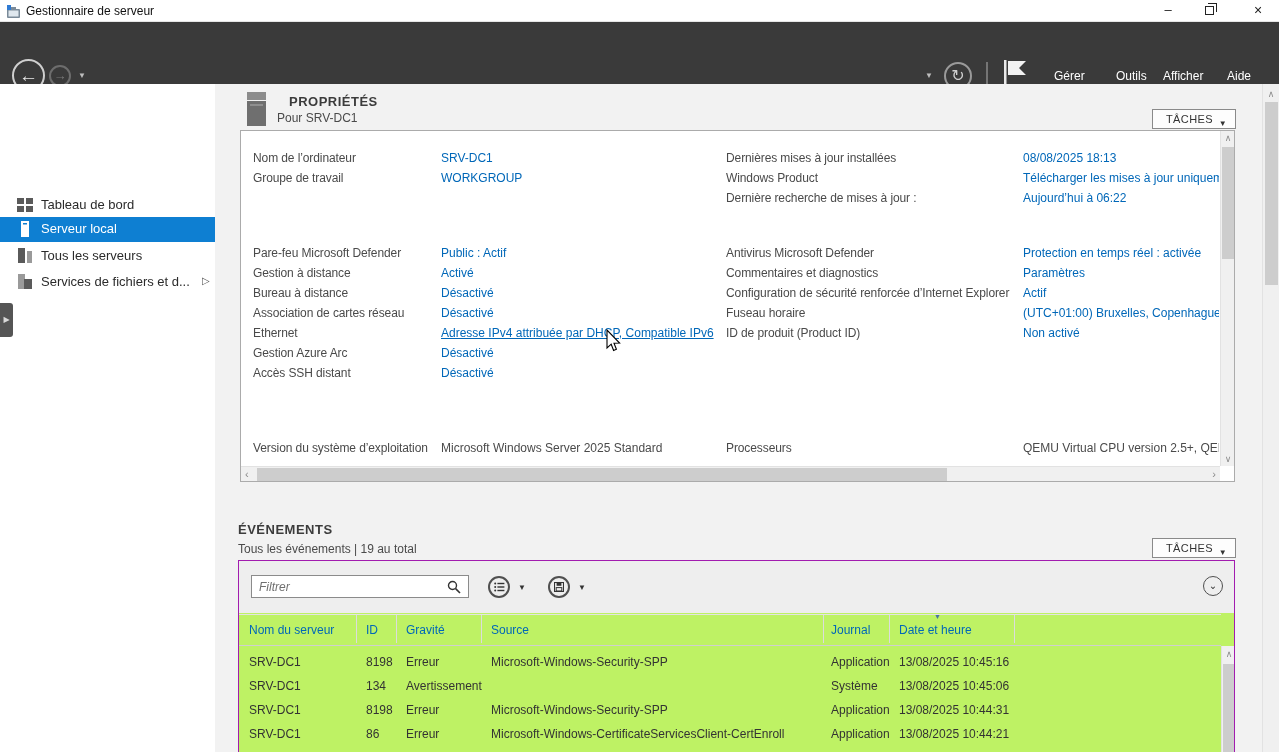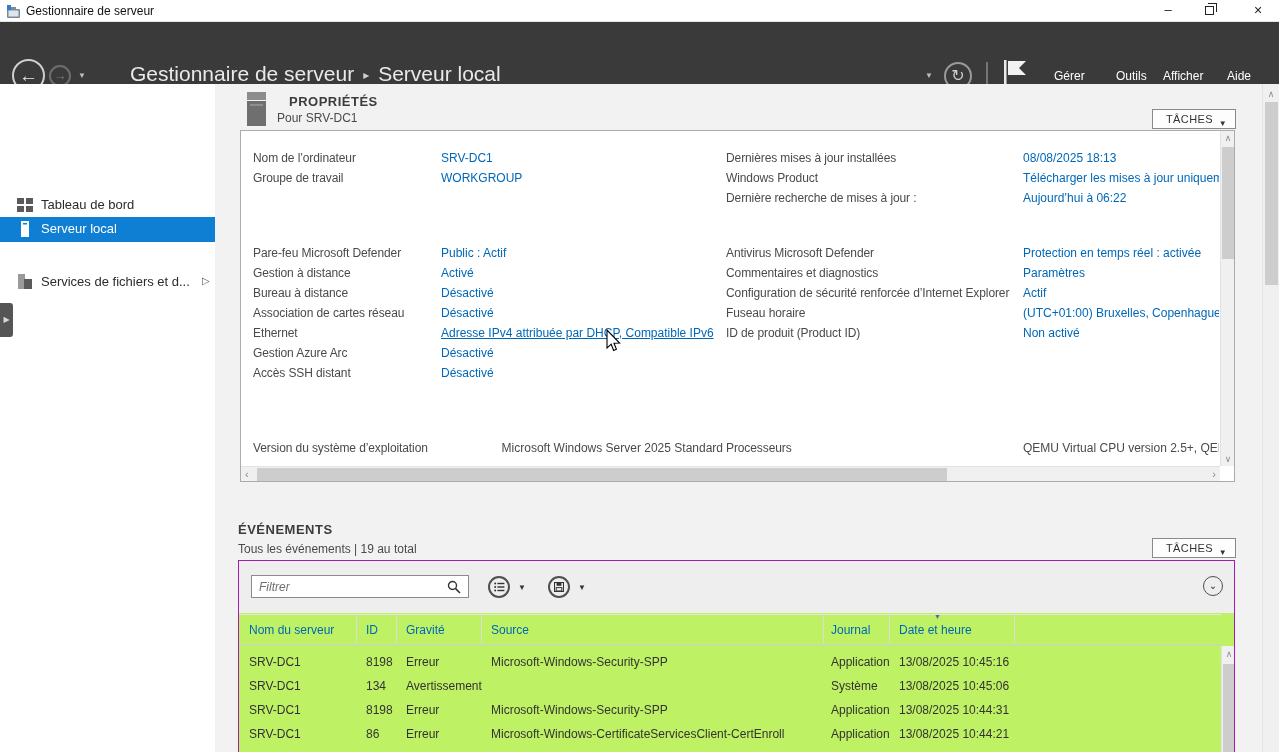--- a/index.html
+++ b/index.html
@@ -50,21 +50,21 @@
   .tasks-btn { width:84px; height:20px; background:#fdfdfd; border:1px solid #8a8a8a; font-size:11px; color:#333;
     line-height:18px; padding-left:13px; letter-spacing:.4px; }
   .tasks-btn .tcaret { position:absolute; right:8px; top:5px; font-size:8px; color:#333; }
 
   
   #prop-panel { left:240px; top:130px; width:995px; height:352px; background:#ffffff; border:1px solid #ababab; overflow:hidden; }
   .prow { position:absolute; left:0; height:18px; }
   .lbl { position:absolute; font-size:12px; color:#4a4a4a; white-space:nowrap; letter-spacing:-.1px; }
   .val { position:absolute; font-size:12px; white-space:nowrap; overflow:hidden; }
   .link { color:#0067b8; }
-  .plain { color:#4a4a4a;text-align:right; }
+  .plain { color:#4a4a4a; }
   .uline { text-decoration:underline; }
   .l-lbl { left:12px; width:185px; overflow:hidden; }
   .l-val { left:200px; width:282px; }
   .r-lbl { left:485px; width:296px; overflow:hidden; }
   .r-val { left:782px; width:196px; }
   .cliprow { height:9px; overflow:hidden; }
 
   
   .sb-track-v { background:#f0f0f0; border-left:1px solid #e2e2e2; }
   .sb-track-h { background:#f0f0f0; border-top:1px solid #e2e2e2; }
@@ -114,23 +114,20 @@
     <div class="abs wctl" style="left:1195px"></div>
     <div class="abs" id="restore-box2"></div>
     <div class="abs" id="restore-box"></div>
     <div class="abs wctl" style="left:1240px;font-size:14px"><span>×</span></div>
   </div>
 
   <div class="abs" id="navbar">
     <div class="abs" id="back-btn"><span>←</span></div>
     <div class="abs" id="fwd-btn"><span>→</span></div>
     <span class="abs" id="nav-caret">▼</span>
-    <div class="abs" id="breadcrumb">
-      <span>Gestionnaire de serveur</span><span class="sep">▸</span><span>Serveur local</span>
-    </div>
     <span class="abs" id="nav-right-caret">▼</span>
     <div class="abs" id="refresh-btn"><span>↻</span></div>
     <div class="abs" id="nav-sep"></div>
     <svg class="abs" style="left:1002px;top:36px" width="26" height="32" viewBox="0 0 26 32">
       <rect x="2" y="2" width="2.5" height="28" fill="#e9e9e9"></rect>
       <path d="M6 3 L24 3 L17 10 L24 17 L6 17 Z" fill="#f2f2f2"></path>
     </svg>
     <span class="abs menu-item" style="left:1054px">Gérer</span>
     <span class="abs menu-item" style="left:1116px">Outils</span>
     <span class="abs menu-item" style="left:1163px">Afficher</span>
@@ -148,20 +145,27 @@
           <rect x="9" y="9" width="7" height="6" fill="currentColor"></rect>
       </svg>
       <span class="side-label">Tableau de bord</span>
     </div>
     <div class="abs side-item selected" style="top:133px;height:25px">
       <svg class="icn" style="top:4px" viewBox="0 0 16 16">
         <rect x="4" y="0" width="8" height="16" fill="currentColor"></rect>
           <rect x="6" y="2" width="4" height="1.5" fill="#0e7fd2"></rect>
       </svg>
       <span class="side-label" style="top:4px">Serveur local</span>
+    </div>
+    <div class="abs side-item" style="top:159px">
+      <svg class="icn" viewBox="0 0 16 16">
+        <rect x="1" y="0" width="7" height="15" fill="currentColor"></rect>
+          <rect x="10" y="3" width="5" height="12" fill="#9a9a9a"></rect>
+      </svg>
+      <span class="side-label">Tous les serveurs</span>
     </div>
     <div class="abs side-item" style="top:185px">
       <svg class="icn" viewBox="0 0 16 16">
         <rect x="1" y="0" width="7" height="15" fill="#9a9a9a"></rect>
           <rect x="7" y="5" width="8" height="10" fill="currentColor"></rect>
       </svg>
       <span class="side-label">Services de fichiers et d...</span>
       <span class="side-expand">▷</span>
     </div>
   </div>

